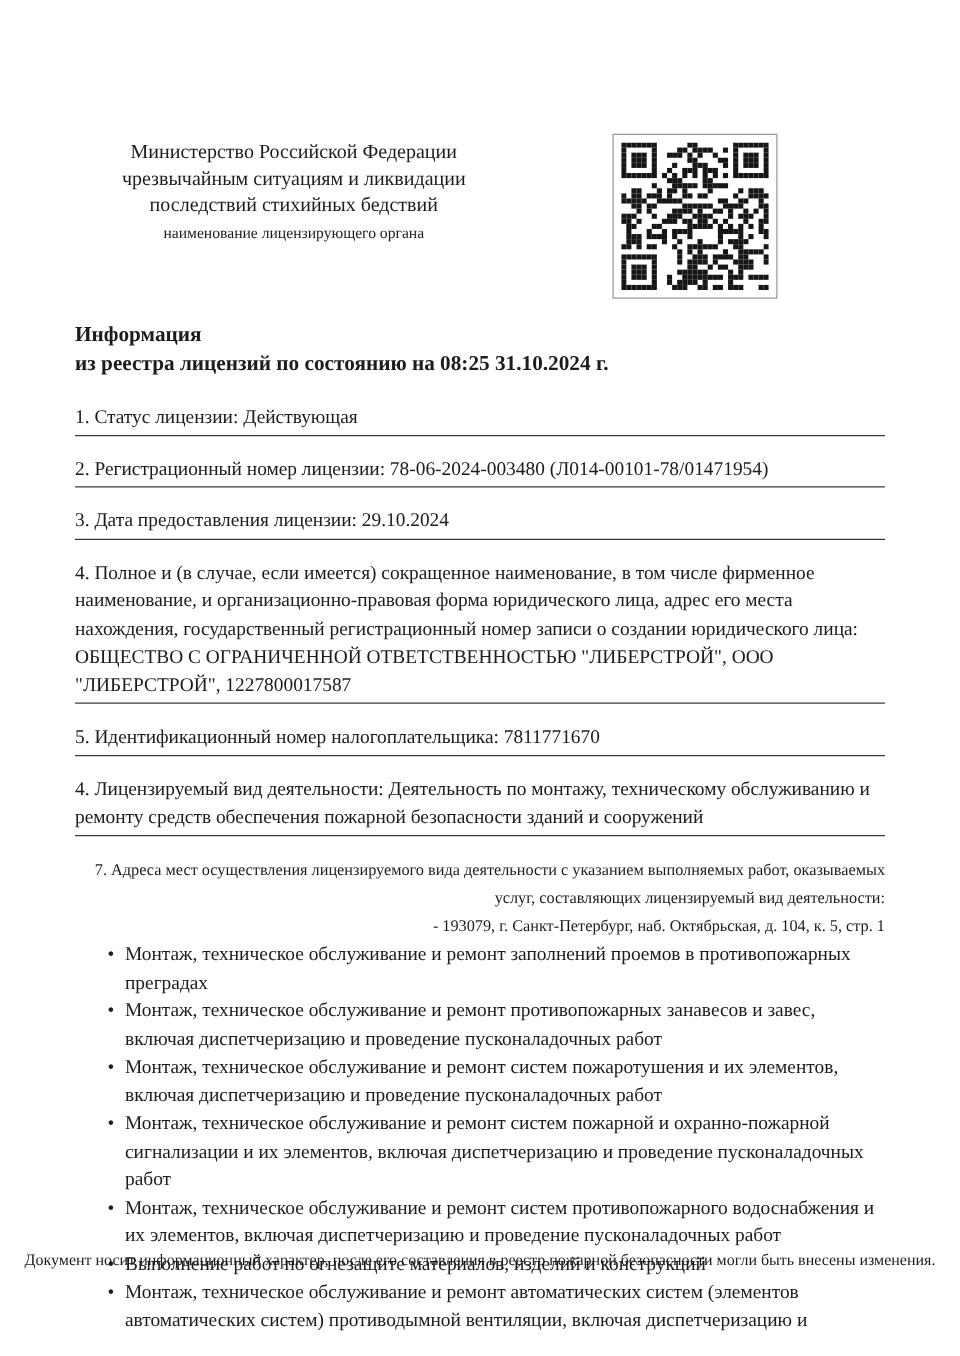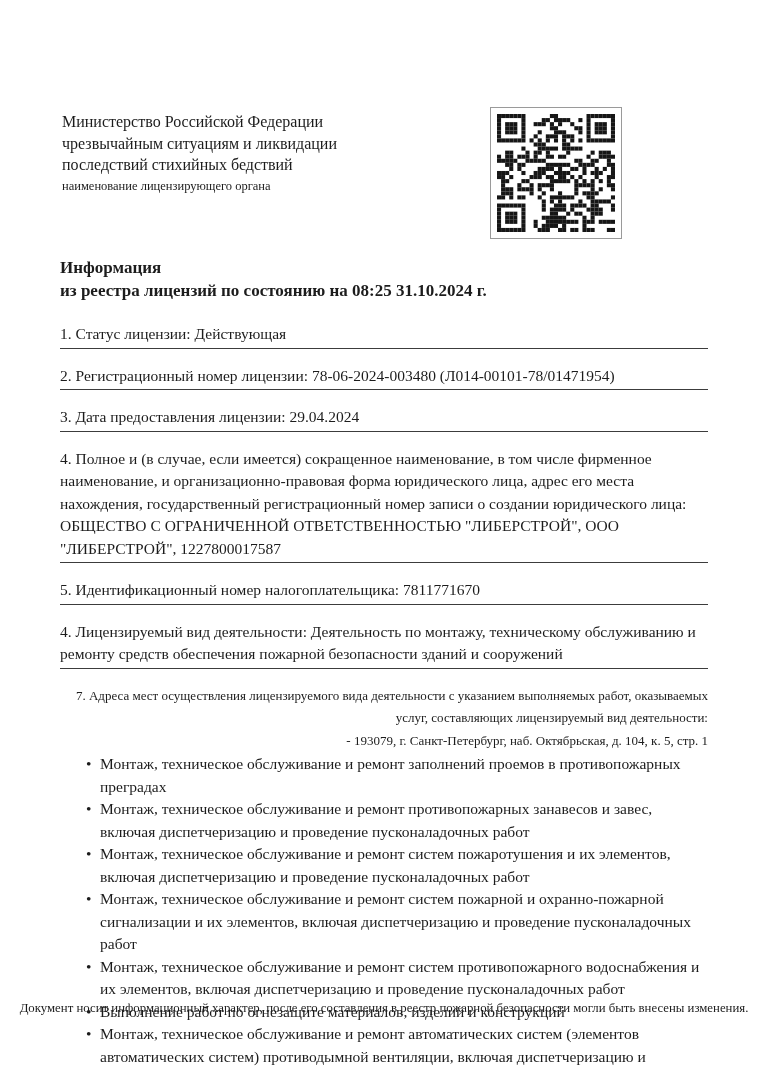--- a/index.html
+++ b/index.html
@@ -7,21 +7,21 @@
     position:relative;
     width:768px;height:1085px;
     background:#ffffff;
     overflow:hidden;
     font-family:"Liberation Serif","DejaVu Serif",serif;
     color:#1c1c1c;
   }
   
   .ministry{
     position:absolute;top:111px;left:62px;width:346px;
-    text-align:left;font-size:16px;line-height:21.5px;
+    text-align:center;font-size:16px;line-height:21.5px;
   }
   .ministry .caption{font-size:12.5px;line-height:15px;margin-top:3px;}
   .qr-frame{
     position:absolute;top:107px;left:490px;width:132px;height:132px;
     border:1px solid #9a9a9a;box-sizing:border-box;padding:6px;background:#fff;
   }
   .qr-frame svg{display:block;width:118px;height:118px;}
   .qr-frame svg rect{fill:#161616;}
   
   .content{position:absolute;top:256px;left:60px;width:648px;}
@@ -470,21 +470,21 @@
 
   <div class="content">
 
     <div class="title">
       <div>Информация</div>
       <div>из реестра лицензий по состоянию на 08:25 31.10.2024 г.</div>
     </div>
 
     <div class="field">1. Статус лицензии: Действующая</div>
     <div class="field">2. Регистрационный номер лицензии: 78-06-2024-003480 (Л014-00101-78/01471954)</div>
-    <div class="field">3. Дата предоставления лицензии: 29.04.2024</div>
+    <div class="field">3. Дата предоставления лицензии: 29.10.2024</div>
     <div class="field">4. Полное и (в случае, если имеется) сокращенное наименование, в том числе фирменное наименование, и организационно-правовая форма юридического лица, адрес его места нахождения, государственный регистрационный номер записи о создании юридического лица: ОБЩЕСТВО С ОГРАНИЧЕННОЙ ОТВЕТСТВЕННОСТЬЮ "ЛИБЕРСТРОЙ", ООО "ЛИБЕРСТРОЙ", 1227800017587</div>
     <div class="field">5. Идентификационный номер налогоплательщика: 7811771670</div>
     <div class="field">4. Лицензируемый вид деятельности: Деятельность по монтажу, техническому обслуживанию и ремонту средств обеспечения пожарной безопасности зданий и сооружений</div>
 
     <div class="section7">
       <p>7. Адреса мест осуществления лицензируемого вида деятельности с указанием выполняемых работ, оказываемых услуг, составляющих лицензируемый вид деятельности:</p>
       <p>- 193079, г. Санкт-Петербург, наб. Октябрьская, д. 104, к. 5, стр. 1</p>
       <ul class="activities">
         <li><span class="dot">•</span><span>Монтаж, техническое обслуживание и ремонт заполнений проемов в противопожарных преградах</span></li>
         <li><span class="dot">•</span><span>Монтаж, техническое обслуживание и ремонт противопожарных занавесов и завес, включая диспетчеризацию и проведение пусконаладочных работ</span></li>

